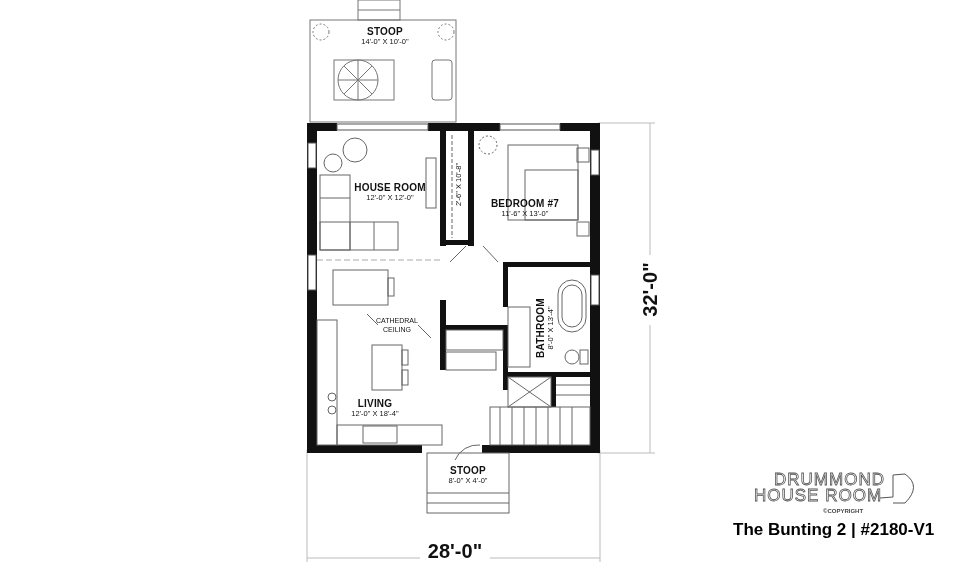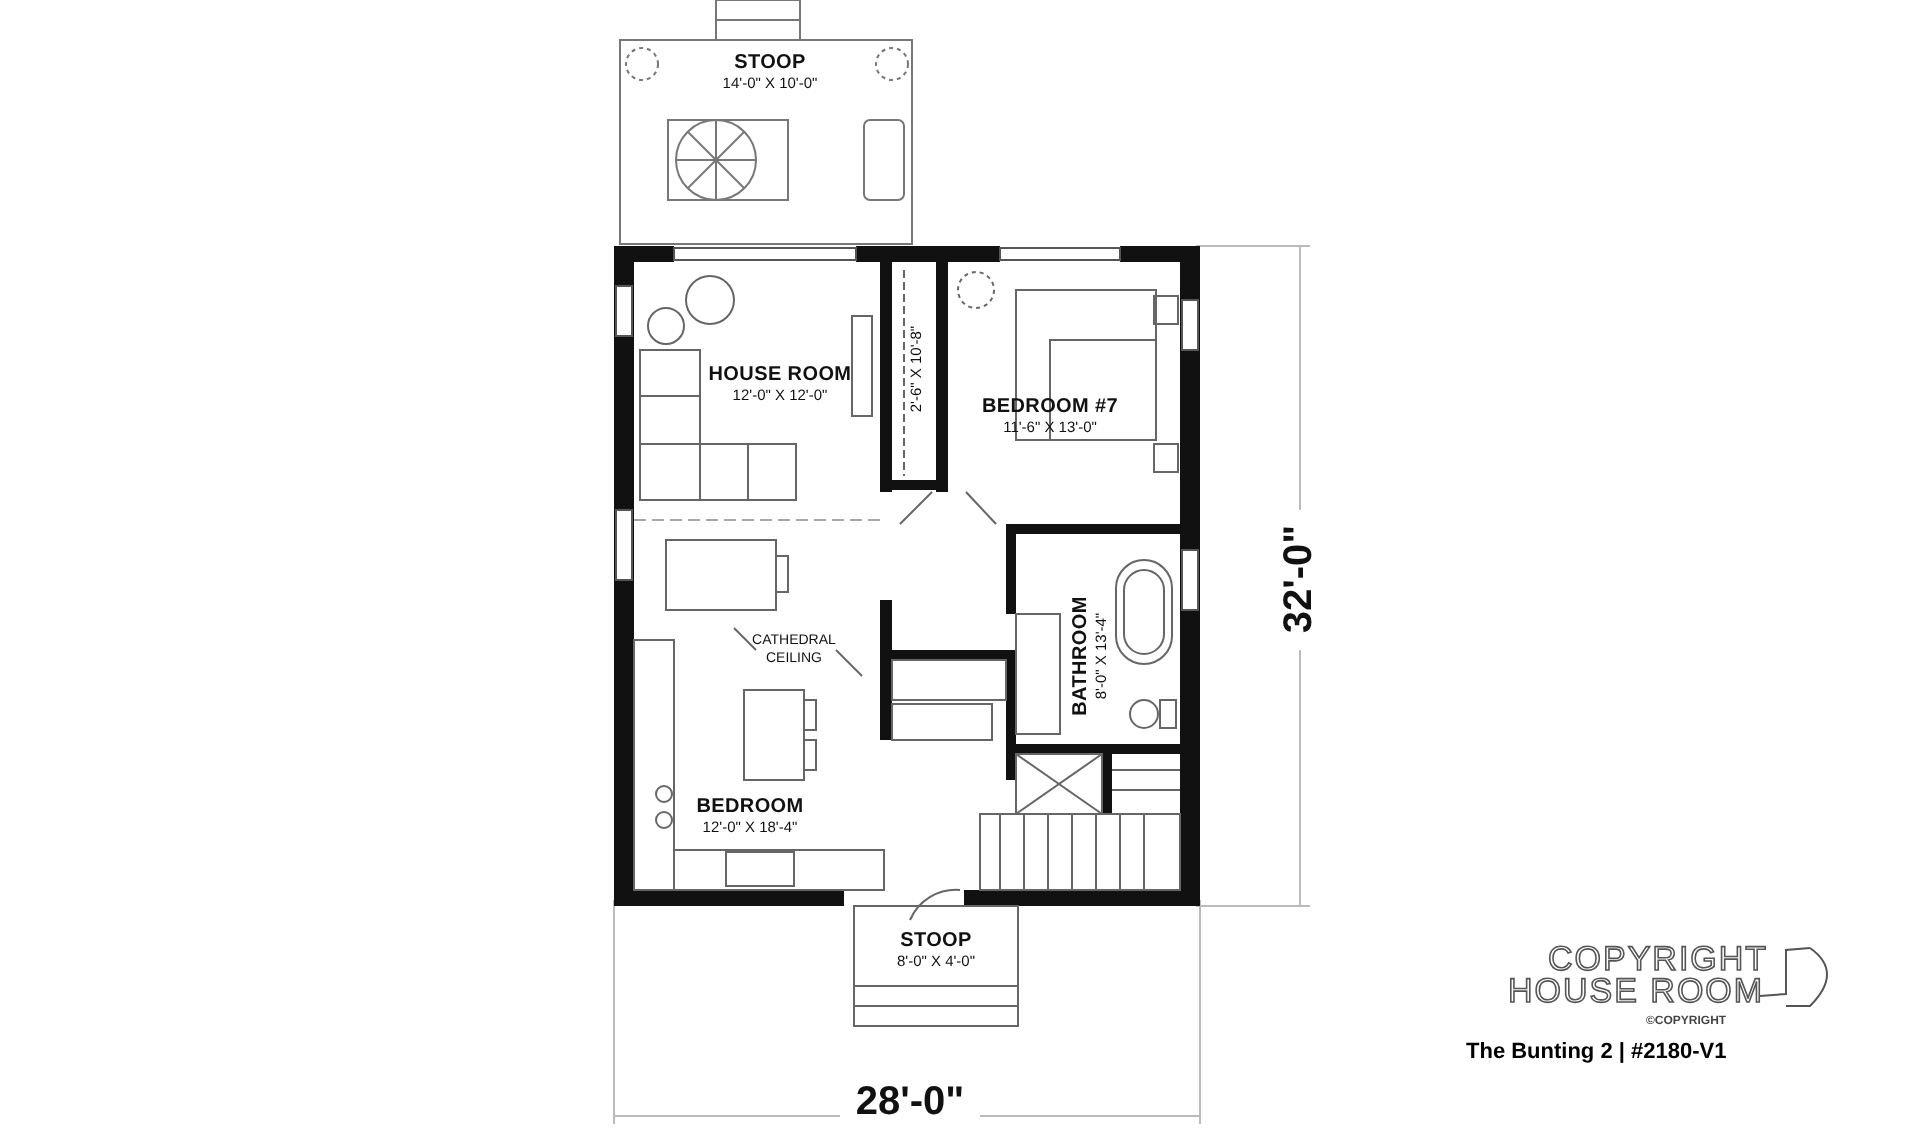--- a/index.html
+++ b/index.html
@@ -5,21 +5,21 @@
   html, body { margin:0; padding:0; background:#ffffff; }
   body { width:960px; height:569px; position:relative; overflow:hidden; font-family:"Liberation Sans", sans-serif; }
   svg { position:absolute; left:0; top:0; }
   .lbl { position:absolute; text-align:center; color:#111; font-family:"Liberation Sans", sans-serif; white-space:nowrap; }
   .room-name { font-weight:bold; font-size:10px; letter-spacing:0.2px; }
   .room-dim { font-size:7.5px; }
   .dim-big { font-weight:bold; font-size:20px; }
   .note { font-size:7px; text-align:center; line-height:9px; }
   .brand1 { position:absolute; font-size:17px; color:#fff; -webkit-text-stroke:0.8px #555; letter-spacing:1px; font-family:"Liberation Sans", sans-serif; }
   .copyright { position:absolute; font-size:6px; color:#444; font-weight:bold; }
-  .plan-title { position:absolute; font-size:11px; font-weight:bold; color:#000; font-family:"Liberation Sans", sans-serif; }
+  .plan-title { position:absolute; font-size:17px; font-weight:bold; color:#000; font-family:"Liberation Sans", sans-serif; }
 </style>
 </head>
 <body>
 
 <svg width="960" height="569" viewBox="0 0 960 569" xmlns="http://www.w3.org/2000/svg">
 
   <g stroke="#bbb" stroke-width="1" fill="none">
     <line x1="307" y1="558" x2="420" y2="558"></line>
     <line x1="490" y1="558" x2="600" y2="558"></line>
     <line x1="307" y1="450" x2="307" y2="562"></line>
@@ -177,33 +177,33 @@
 </div>
 
 <div class="lbl room-dim" style="left:418px; top:180px; width:80px; transform:rotate(-90deg);">2'-6" X 10'-8"</div>
 
 <div class="lbl" style="left:505px; top:318px; width:80px; transform:rotate(-90deg);">
   <div class="room-name">BATHROOM</div>
   <div class="room-dim">8'-0" X 13'-4"</div>
 </div>
 
 <div class="lbl" style="left:335px; top:398px; width:80px;">
-  <div class="room-name">BEDROOM</div>
+  <div class="room-name">LIVING</div>
   <div class="room-dim">12'-0" X 18'-4"</div>
 </div>
 
 <div class="lbl" style="left:428px; top:465px; width:80px;">
   <div class="room-name">STOOP</div>
   <div class="room-dim">8'-0" X 4'-0"</div>
 </div>
 
 <div class="lbl note" style="left:372px; top:316px; width:50px;">
   <div>CATHEDRAL</div>
   <div>CEILING</div>
 </div>
 
 <div class="lbl dim-big" style="left:410px; top:540px; width:90px;">28'-0"</div>
 <div class="lbl dim-big" style="left:605px; top:278px; width:90px; transform:rotate(-90deg);">32'-0"</div>
 
-<div class="brand1" style="left:774px; top:470px;">COPYRIGHT</div>
+<div class="brand1" style="left:774px; top:470px;">DRUMMOND</div>
 <div class="brand1" style="left:754px; top:486px;">HOUSE ROOM</div>
 <div class="copyright" style="left:823px; top:508px;">©COPYRIGHT</div>
 <div class="plan-title" style="left:733px; top:520px;">The Bunting 2 | #2180-V1</div>
 
 </body></html>

